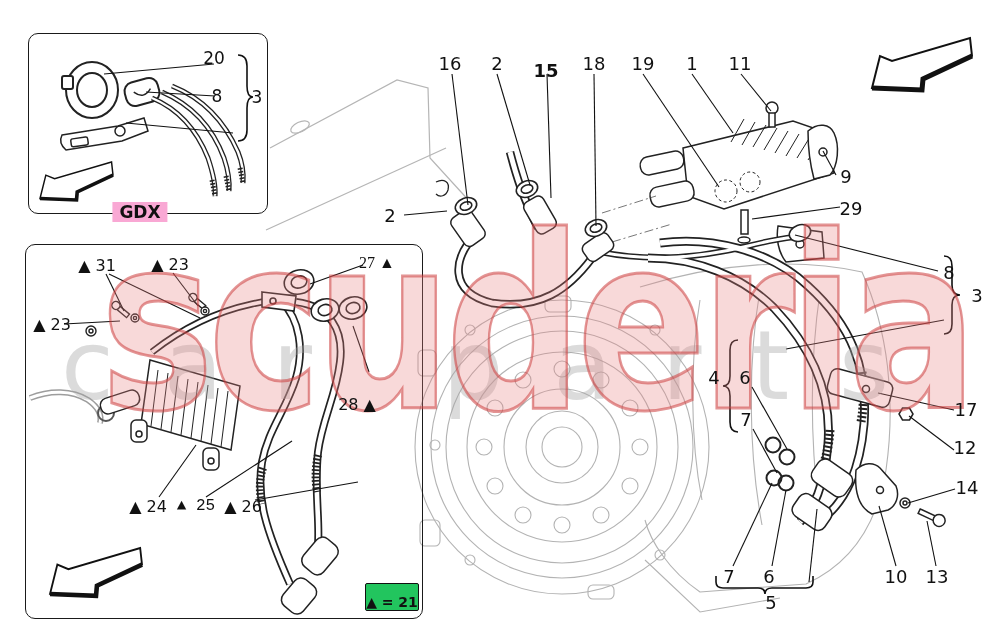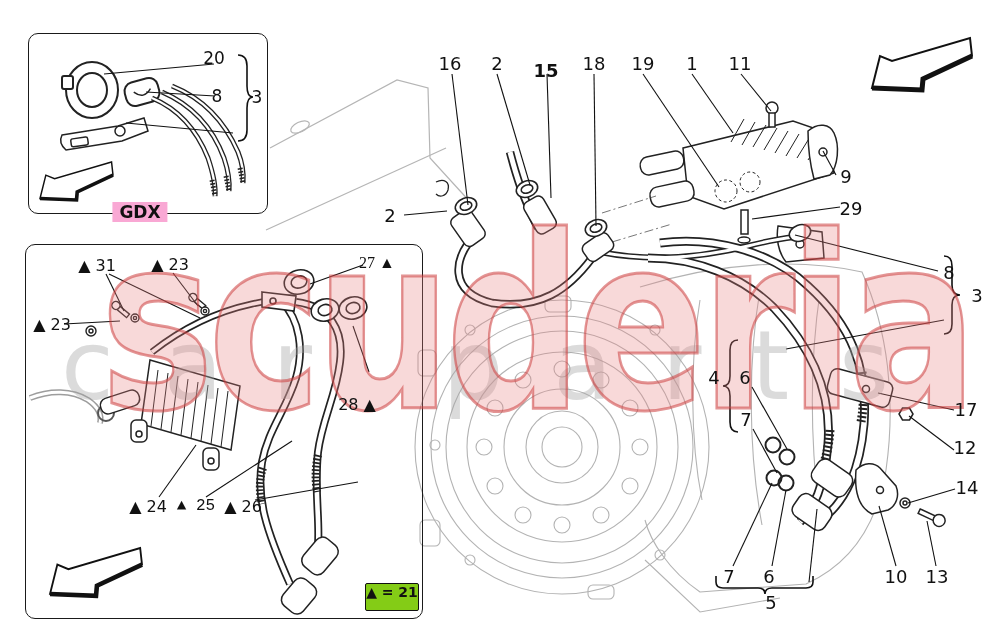--- a/index.html
+++ b/index.html
@@ -14,22 +14,22 @@
           font-size:240px;line-height:1;font-weight:bold;letter-spacing:-8px;
           color:rgba(233,130,130,0.30);-webkit-text-stroke:3px rgba(204,62,62,0.55);
           transform:scale(0.80,1);transform-origin:500px 0;pointer-events:none;white-space:nowrap;}
   .co{position:absolute;transform:translate(-50%,-50%);z-index:6;color:#111;
       font-size:18px;white-space:nowrap;}
   .co-gdx{font-size:17px;}
   .co-detail{font-size:16px;}
   .gdx-label{position:absolute;left:140px;top:212px;transform:translate(-50%,-50%);
              background:#f9a8d4;padding:0 7px;font-weight:bold;font-size:17px;z-index:6;color:#111;}
   .legend-box{position:absolute;left:365px;top:583px;width:52px;height:26px;z-index:6;
-              border:1.7px solid #111;border-radius:2px;background:#84cc16;
-              display:flex;align-items:flex-start;justify-content:center;
+              border:1.7px solid #111;border-radius:2px;background:#22c55e;
+              display:flex;align-items:flex-end;justify-content:center;
               font-weight:bold;font-size:14px;color:#111;}
 </style>
 </head>
 <body>
 
 <div class="stage">
 
   <svg width="1000" height="632" viewBox="0 0 1000 632">
     <defs>
       <g id="arrow3d">

